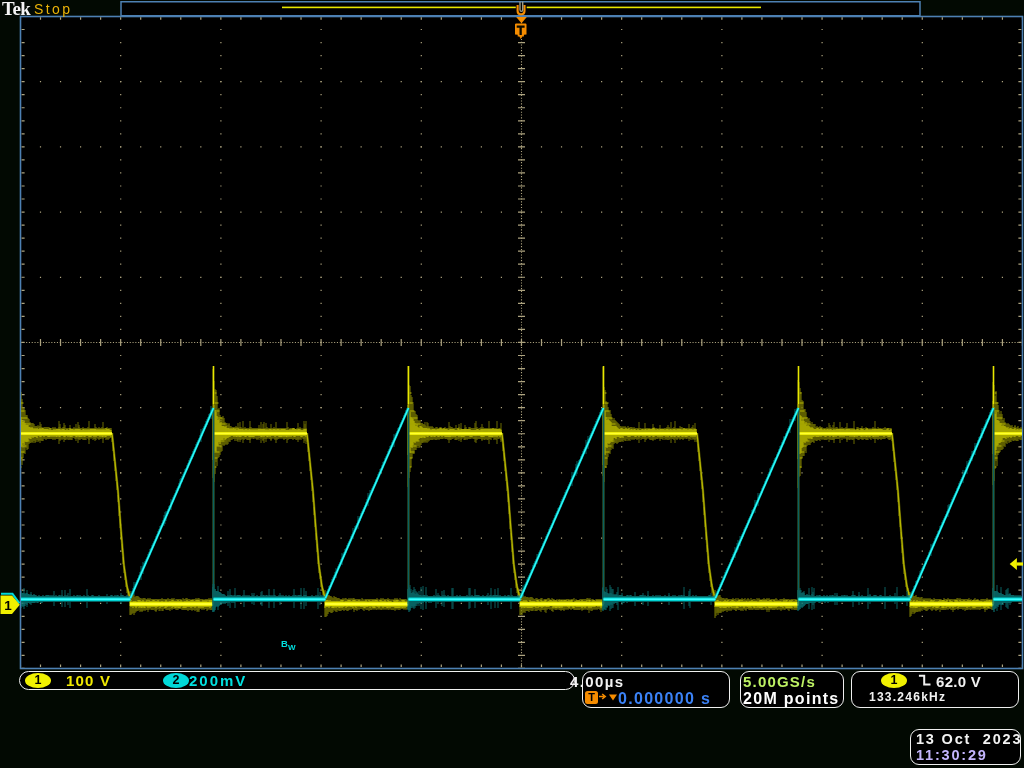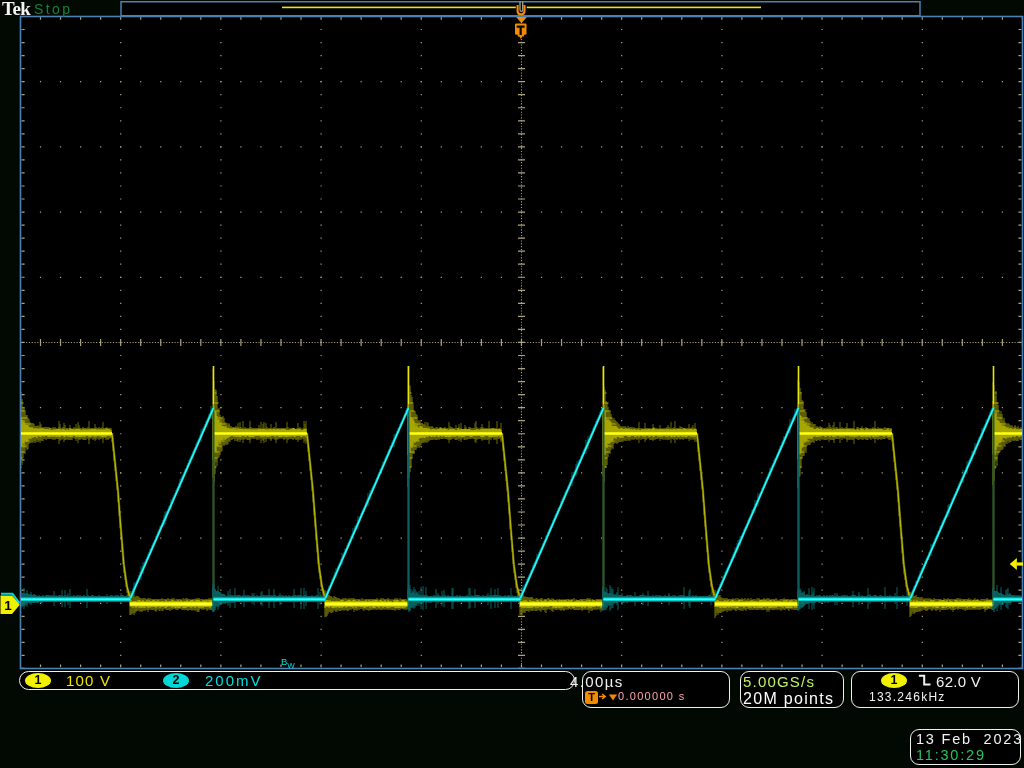--- a/index.html
+++ b/index.html
@@ -1,18 +1,18 @@
 <!DOCTYPE html>
 <html><head><meta charset="utf-8"><style>
 html,body{margin:0;padding:0;background:#020902;width:1024px;height:768px;overflow:hidden}
 body{position:relative;font-family:"Liberation Sans",sans-serif}
 #w{position:absolute;left:0;top:0;width:1024px;height:768px;transform:translateZ(0)}
 .box{position:absolute;background:#000;border:1.6px solid #efefef;box-sizing:border-box}
 .el{position:absolute;width:26px;height:15px;border-radius:50%;text-align:center;font-size:12.5px;font-weight:bold;color:#000;line-height:15.5px}
-.t{position:absolute;white-space:pre;font-weight:normal;font-size:15px;letter-spacing:1px}
+.t{position:absolute;white-space:pre;font-weight:bold;font-size:15px;letter-spacing:1px}
 </style></head><body>
 <div id="w">
 <svg width="1024" height="768" viewBox="0 0 1024 768" style="position:absolute;left:0;top:0">
 <defs>
         <clipPath id="gclip">
           <rect x="21" y="17" width="1001" height="651"></rect>
         </clipPath>
       </defs>
 <rect x="20.5" y="16.5" width="1002.0" height="652.0" fill="#000" stroke="#4d80b3" stroke-width="1.6"></rect>
 <g clip-path="url(#gclip)">
@@ -74,40 +74,40 @@
 
 <path d="M1 593.8h11.5l7 9.5" fill="none" stroke="#00d8d8" stroke-width="2"></path>
 
 <path d="M0.5 595.5h11.5l7.8 9.2l-7.8 9.2H0.5z" fill="#f0f000"></path>
 <text x="8" y="610" style="font-family:'Liberation Sans',sans-serif;font-size:13.5px;font-weight:bold" fill="#000" text-anchor="middle">1</text>
 
 <path d="M1009.7 564l7.2-6v12z" fill="#f0f000"></path>
 <rect x="1016.5" y="562.4" width="6.5" height="3.2" fill="#f0f000"></rect>
 </svg>
 <div style="position:absolute;left:2px;top:-2px;color:#f4f4f4;font-family:'Liberation Serif',serif;font-weight:bold;font-size:19px;letter-spacing:-0.5px">Tek</div>
-<div style="position:absolute;left:34px;top:0.5px;color:#15803d;font-size:14px;letter-spacing:2.4px">Stop</div>
+<div style="position:absolute;left:34px;top:0.5px;color:#eab308;font-size:14px;letter-spacing:2.4px">Stop</div>
 <div class="box" style="left:19px;top:671px;width:556px;height:19px;border-radius:10px"></div>
 <div class="el" style="left:25px;top:672.5px;background:#f0f000">1</div>
 <div class="t" style="left:66px;top:672px;color:#f0e800;letter-spacing:1.2px">100 V</div>
 <div class="el" style="left:163px;top:672.5px;background:#00d8d8">2</div>
-<div class="t" style="left:205px;top:672px;color:#00e0e0;letter-spacing:2px">200mV</div>
-<div style="position:absolute;left:281px;top:656px;color:#00e0e0;font-size:9.5px;font-weight:normal">B<span style="font-size:8px;vertical-align:-3px">W</span></div>
+<div class="t" style="left:189px;top:672px;color:#00e0e0;letter-spacing:2px">200mV</div>
+<div style="position:absolute;left:281px;top:638px;color:#00e0e0;font-size:9.5px;font-weight:bold">B<span style="font-size:8px;vertical-align:-3px">W</span></div>
 <div class="box" style="left:582px;top:671px;width:148px;height:37px;border-radius:9px"></div>
 <div class="t" style="left:570px;top:672.5px;color:#f2f2f2;letter-spacing:1.4px">4.00µs</div>
 <div style="position:absolute;left:585px;top:691px;width:13px;height:13px;background:#f58c00;border-radius:2.5px;color:#000;font-size:11px;font-weight:bold;text-align:center;line-height:13.5px">T</div>
 <svg width="20" height="12" style="position:absolute;left:599px;top:691px">
       <path d="M0 5.5h5M3.2 3l3 2.5-3 2.5" fill="none" stroke="#f58c00" stroke-width="1.6"></path>
       <path d="M10 3.5h8l-4 6z" fill="#f58c00"></path>
     </svg>
-<div class="t" style="left:618px;top:690px;color:#fca5a5;font-size:11px;letter-spacing:1.3px">0.000000 s</div>
+<div class="t" style="left:618px;top:690px;color:#3b82f6;font-size:16px;letter-spacing:1.3px">0.000000 s</div>
 <div class="box" style="left:740px;top:671px;width:104px;height:37px;border-radius:9px"></div>
 <div class="t" style="left:743px;top:672.5px;color:#bef264;letter-spacing:1.2px">5.00GS/s</div>
 <div class="t" style="left:743px;top:690px;color:#ffffff;font-size:16px;letter-spacing:1.3px">20M points</div>
 <div class="box" style="left:851px;top:671px;width:168px;height:37px;border-radius:9px"></div>
 <div class="el" style="left:881px;top:673px;background:#f0f000">1</div>
 <svg width="16" height="14" style="position:absolute;left:918px;top:674px">
       <path d="M0.9 1.8h5.3v8.6h6.3" fill="none" stroke="#f2f2f2" stroke-width="2"></path>
     </svg>
 <div class="t" style="left:936px;top:672.5px;color:#f2f2f2;letter-spacing:0.3px">62.0 V</div>
 <div class="t" style="left:869px;top:689.5px;color:#f2f2f2;font-size:12px;letter-spacing:1.25px">133.246kHz</div>
 <div class="box" style="left:909.5px;top:729px;width:111px;height:36px;border-radius:9px"></div>
-<div class="t" style="left:916px;top:731px;color:#f2f2f2;font-size:14.5px;letter-spacing:1.8px">13 Feb  2023</div>
-<div class="t" style="left:916px;top:747px;color:#22c55e;font-size:14.5px;letter-spacing:1.8px">11:30:29</div>
+<div class="t" style="left:916px;top:731px;color:#f2f2f2;font-size:14.5px;letter-spacing:1.8px">13 Oct  2023</div>
+<div class="t" style="left:916px;top:747px;color:#c4b5fd;font-size:14.5px;letter-spacing:1.8px">11:30:29</div>
 </div>
 </body></html>

